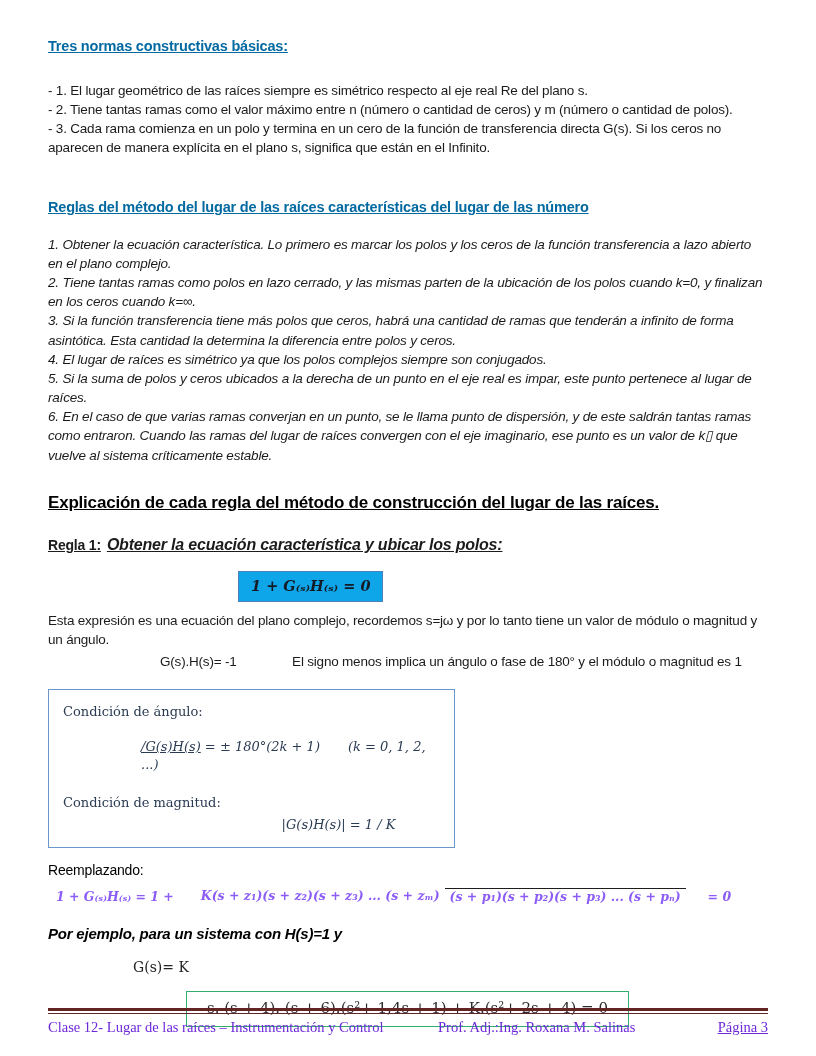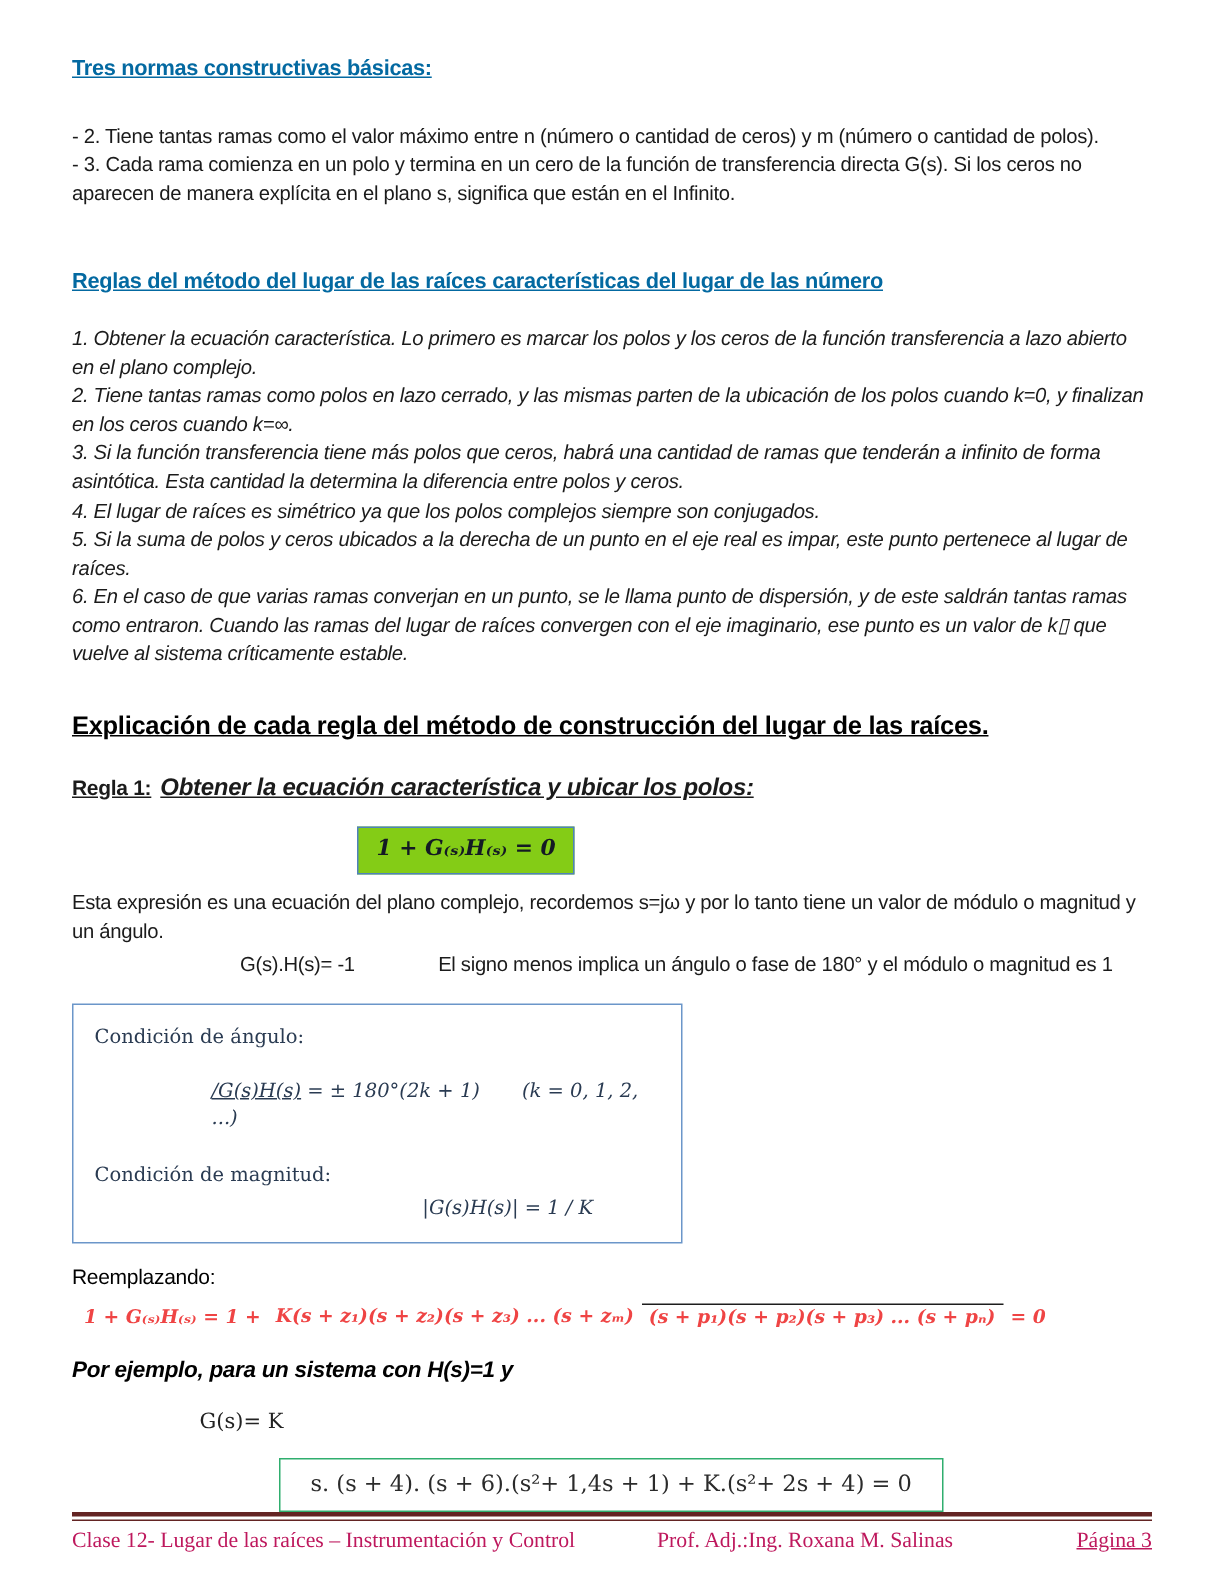--- a/index.html
+++ b/index.html
@@ -11,44 +11,44 @@
   .h-small{font-size:14.5px;font-weight:bold;text-decoration:underline;color:#0369a1;}
   .list-block{margin-top:24px;}
   .s2-heading{margin-top:40px;}
   .rules-block{margin-top:17px;font-style:italic;}
   .h-big{margin-top:26px;font-size:17px;font-weight:bold;text-decoration:underline;color:#000;}
   .regla-line{margin-top:19px;}
   .regla-label{font-size:14px;font-weight:bold;text-decoration:underline;}
   .regla-title{font-size:16px;font-weight:bold;font-style:italic;text-decoration:underline;margin-left:6px;}
   .eq-box{
     display:inline-block;margin:14px 0 0 190px;padding:4px 12px 5px 12px;
-    border:1.6px solid #4f81bd;background:#84cc16;
+    border:1.6px solid #4f81bd;background:#0ea5e9;
     font-family:"DejaVu Serif",serif;font-style:italic;font-weight:bold;
     font-size:14.5px;color:#141a24;letter-spacing:0;
   }
   .p-expression{margin-top:9px;}
   .gh-line{margin-top:3px;}
   .gh-eq{margin-left:112px;}
   .gh-note{margin-left:52px;}
   .cond-box{
     margin-top:17px;width:381px;border:1.4px solid #6b96c9;
     padding:13px 10px 12px 14px;
     font-family:"DejaVu Serif",serif;font-size:13px;color:#2a3b52;letter-spacing:0;
   }
   .cond-label{color:#2a3b52;}
   .angle-line{margin:17px 0 0 78px;font-style:italic;}
   .ul{text-decoration:underline;}
   .angle-domain{margin-left:28px;}
   .mag-label{margin-top:19px;}
   .mag-line{margin:4px 0 0 170px;font-style:italic;text-align:center;}
   .reemplazando{margin-top:13px;font-weight:normal;font-size:14px;color:#000;}
   .frac-eq{
-    margin:7px 0 0 8px;display:flex;align-items:center;gap:5px;
+    margin:7px 0 0 8px;display:flex;align-items:center;gap:22px;
     font-family:"DejaVu Serif",serif;font-style:italic;font-weight:bold;
-    font-size:12.5px;color:#ef4444;letter-spacing:0;
+    font-size:12.5px;color:#8b5cf6;letter-spacing:0;
   }
   .frac{display:inline-flex;flex-direction:row;text-align:center;line-height:1.35;}
   .frac .num{padding:0 5px;}
   .frac .den{border-top:1.2px solid #1d1d1d;padding:0 5px;}
   .por-ejemplo{margin-top:17px;font-weight:bold;font-style:italic;font-size:15px;color:#000;}
   .gs-eq{
     margin:14px 0 0 85px;display:flex;align-items:center;gap:12px;
     font-family:"DejaVu Serif",serif;font-size:14px;color:#222;letter-spacing:0;
   }
   .gs-eq .frac{font-style:italic;}
@@ -56,34 +56,35 @@
   .green-box{
     display:inline-block;margin:13px 0 0 138px;padding:6px 20px 7px 20px;
     border:1.6px solid #2fae6e;background:#fff;
     font-family:"DejaVu Serif",serif;font-size:15px;color:#2b2b2b;letter-spacing:0;
   }
   .footer{position:absolute;left:48px;right:48px;top:1008px;}
   .footer-rule-thick{height:2.5px;background:#632423;}
   .footer-rule-thin{height:1px;background:#632423;margin-top:2px;}
   .footer-row{
     display:flex;align-items:baseline;margin-top:5px;
-    font-family:"Liberation Serif",serif;font-size:14.5px;color:#be185d;letter-spacing:0;
+    font-family:"Liberation Serif",serif;font-size:14.5px;color:#6d28d9;letter-spacing:0;
   }
   .f-left{width:390px;}
   .f-center{flex:1;}
   .f-right{text-align:center;text-decoration:underline;}
 </style>
 </head>
 <body>
 
 <div class="content">
 
   <div class="h-small">Tres normas constructivas básicas:</div>
 
   <div class="list-block">
+    <div>- 1. El lugar geométrico de las raíces siempre es simétrico respecto al eje real Re del plano s.</div>
     <div>- 2. Tiene tantas ramas como el valor máximo entre n (número o cantidad  de ceros) y m (número o cantidad de polos).</div>
     <div>- 3. Cada rama comienza en un polo y termina en un cero de la función de transferencia directa G(s). Si los ceros no aparecen de manera explícita en el plano s, significa que están en el Infinito.</div>
   </div>
 
   <div class="h-small s2-heading">Reglas del método del lugar de las raíces características del lugar de las número</div>
 
   <div class="rules-block">
     <div>1. Obtener la ecuación característica. Lo primero es marcar los polos y los ceros de la función transferencia a lazo abierto en el plano complejo.</div>
     <div>2. Tiene tantas ramas como polos en lazo cerrado, y las mismas parten de la ubicación de los polos cuando k=0, y finalizan en los ceros cuando k=∞.</div>
     <div>3. Si la función transferencia tiene más polos que ceros, habrá una cantidad de ramas que tenderán a infinito de forma asintótica. Esta cantidad la determina la diferencia entre polos y ceros.</div>

